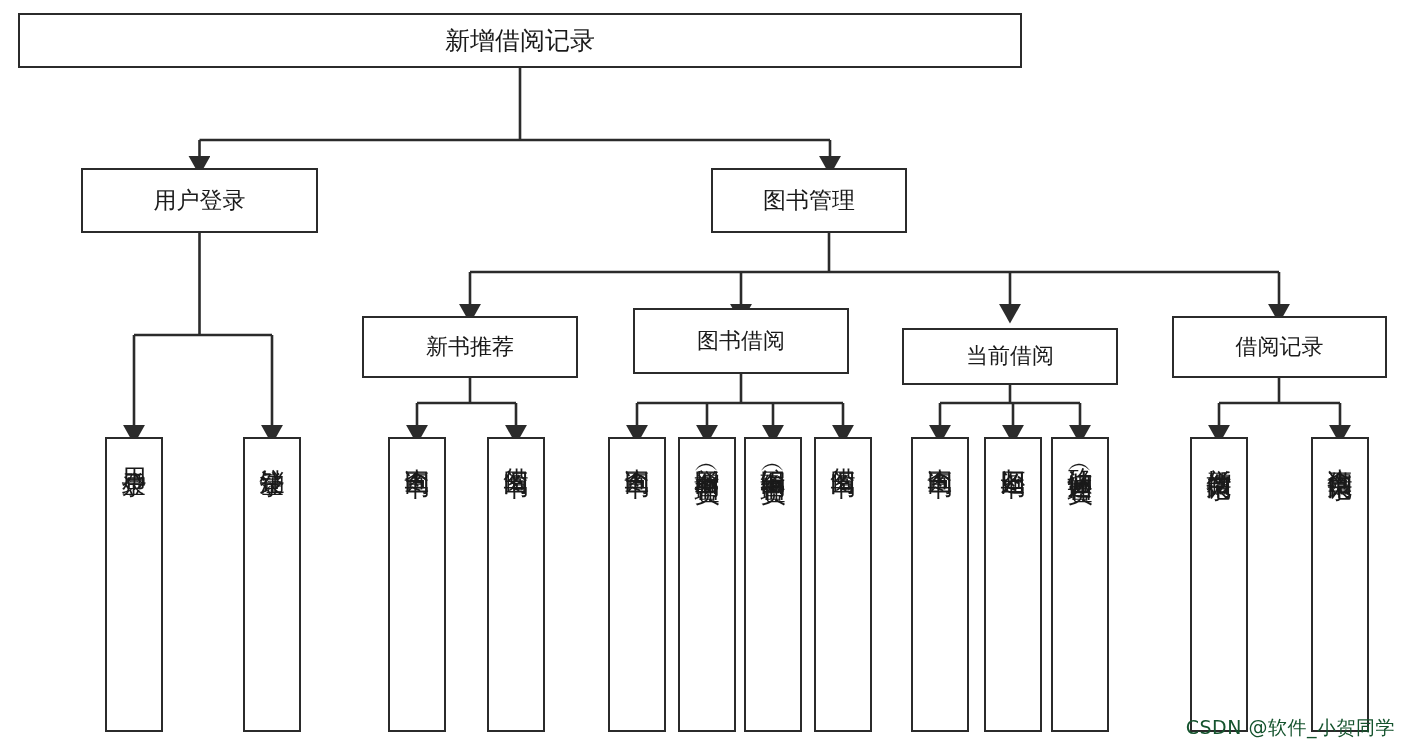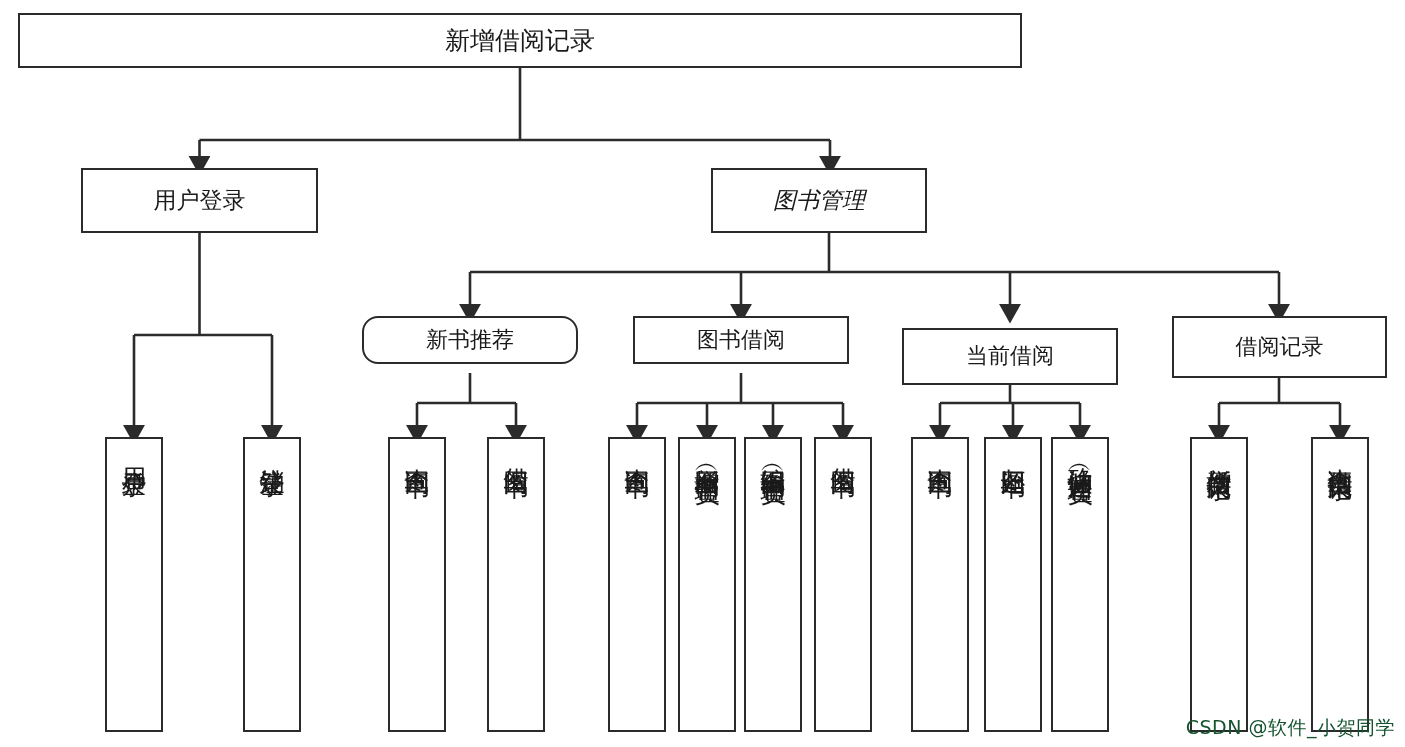--- a/index.html
+++ b/index.html
@@ -132,28 +132,28 @@
     </g>
   </svg>
 
   <div class="node level-root" style="left: 18px; top: 13px; width: 1004px; height: 55px;">
     <span class="node-label">新增借阅记录</span>
   </div>
 
   <div class="node level-2" style="left: 81px; top: 168px; width: 237px; height: 65px;">
     <span class="node-label">用户登录</span>
   </div>
-  <div class="node level-2" style="left: 711px; top: 168px; width: 216px; height: 65px; font-style: italic;">
+  <div class="node level-2" style="left: 711px; top: 168px; width: 196px; height: 65px;">
     <span class="node-label">图书管理</span>
   </div>
 
-  <div class="node level-3" style="left: 362px; top: 316px; width: 216px; height: 48px; border-radius: 16px;">
+  <div class="node level-3" style="left: 362px; top: 316px; width: 216px; height: 62px;">
     <span class="node-label">新书推荐</span>
   </div>
-  <div class="node level-3" style="left: 633px; top: 316px; width: 216px; height: 48px;">
+  <div class="node level-3" style="left: 633px; top: 308px; width: 216px; height: 66px;">
     <span class="node-label">图书借阅</span>
   </div>
   <div class="node level-3" style="left: 902px; top: 328px; width: 216px; height: 57px;">
     <span class="node-label">当前借阅</span>
   </div>
   <div class="node level-3" style="left: 1172px; top: 316px; width: 215px; height: 62px;">
     <span class="node-label">借阅记录</span>
   </div>
 
   <div class="node leaf" style="left: 105px; top: 437px; width: 58px; height: 295px;">

